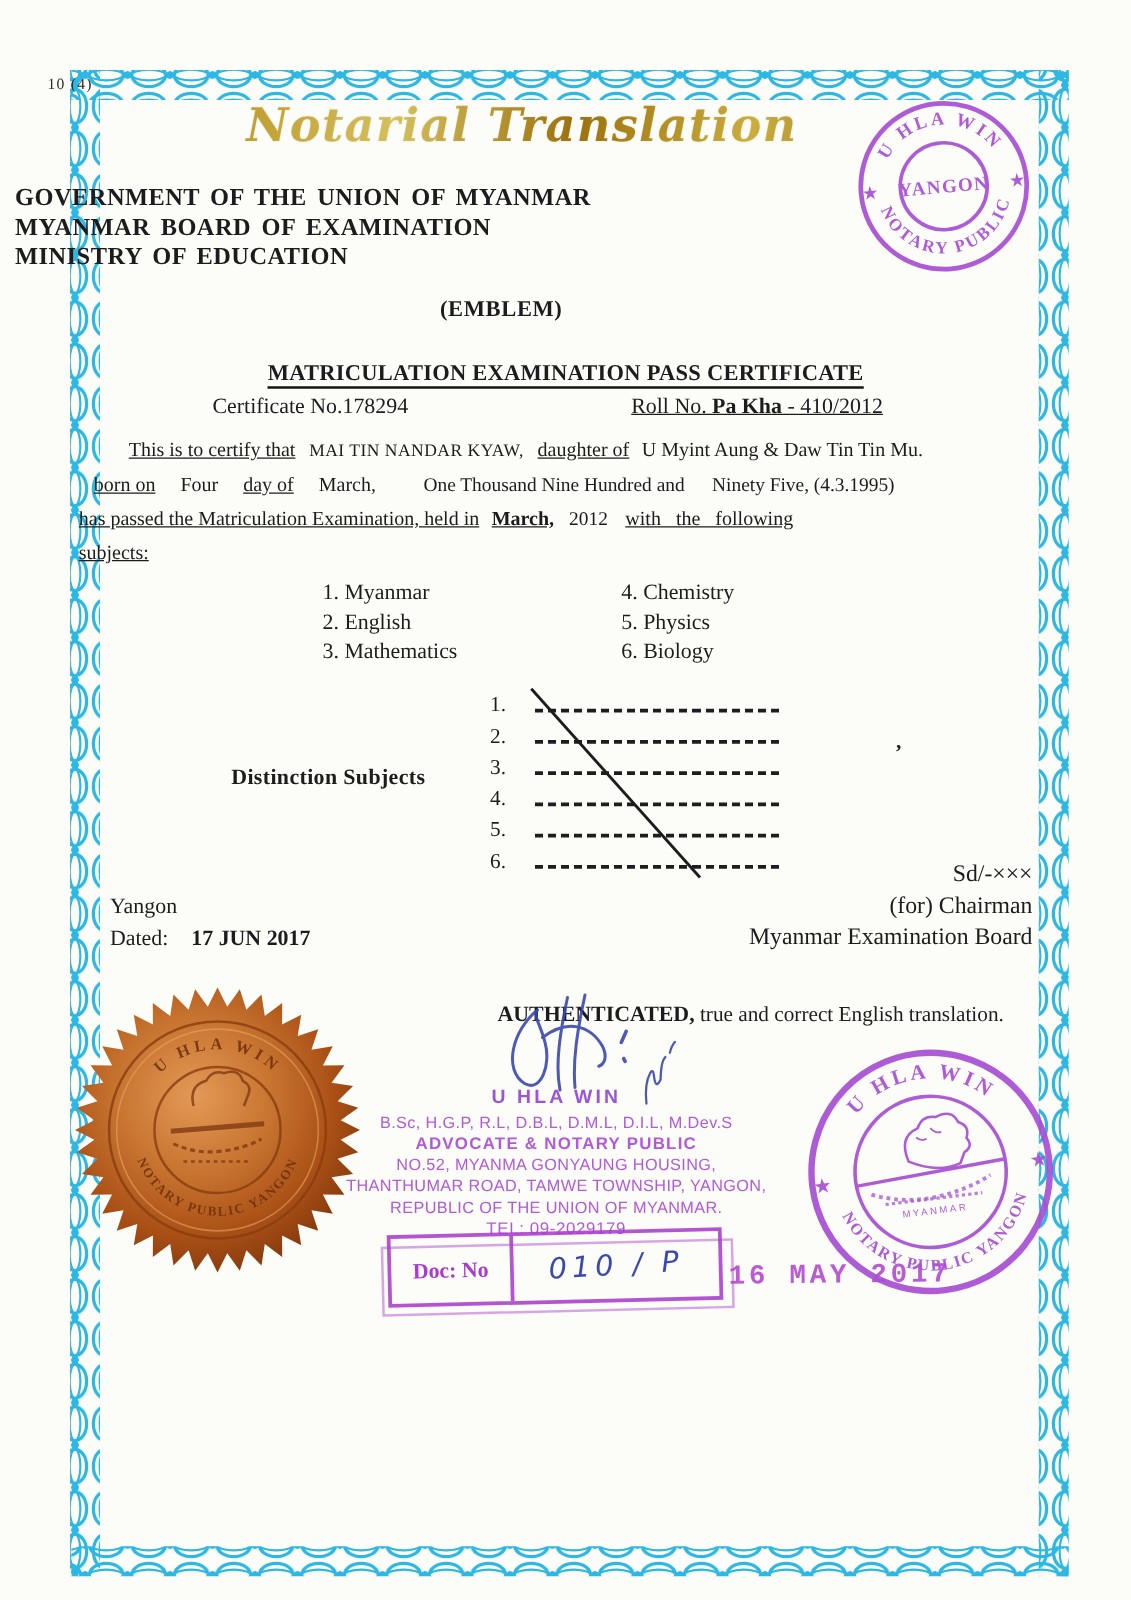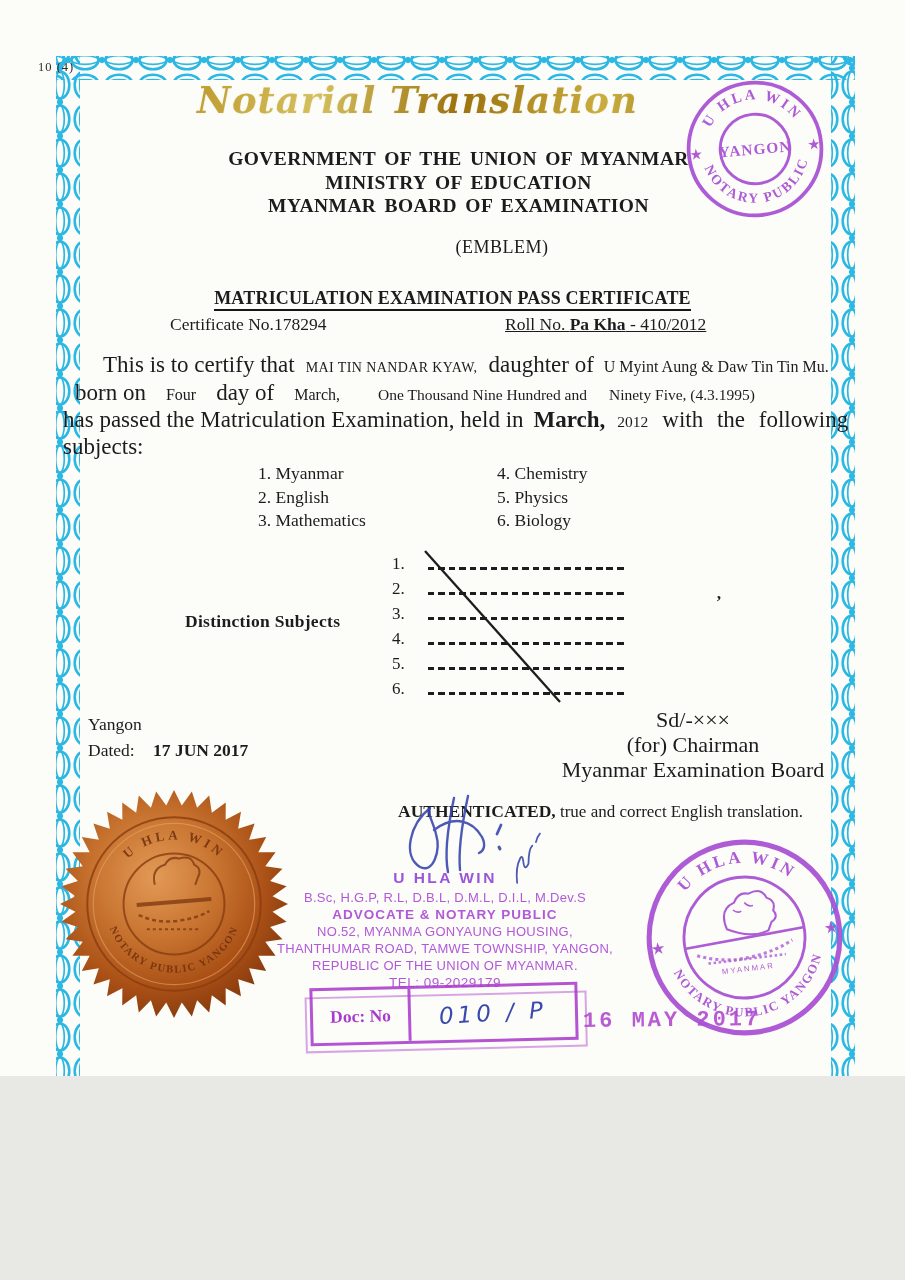--- a/index.html
+++ b/index.html
@@ -1,59 +1,59 @@
 <!DOCTYPE html>
 <html><head>
 <meta charset="utf-8">
 <style>
   html,body{margin:0;padding:0;background:#e8e8e4;}
   .page{
-    position:relative;width:905px;height:1076px;margin:0 auto;
+    position:relative;width:905px;height:1280px;margin:0 auto;
     background:#fcfcf8;overflow:hidden;
     font-family:"Liberation Serif","DejaVu Serif",serif;color:#1c1c1e;
   }
   .abs{position:absolute;}
   svg{display:block;}
 
   
   .border-svg{position:absolute;left:0;top:0;pointer-events:none;}
 
   
   .corner-note{left:38px;top:60px;font-size:12.5px;color:#2b2b2b;letter-spacing:1px;}
   .title{
     left:0;right:70px;top:78px;text-align:center;
     font-family:"DejaVu Serif","Liberation Serif",serif;
     font-style:italic;font-weight:bold;font-size:37px;letter-spacing:1px;
     background:linear-gradient(100deg,#8a6d1a 0%,#d4af37 22%,#f3e07a 38%,#a87a10 55%,#e6c84f 72%,#8f701c 90%);
     -webkit-background-clip:text;background-clip:text;
     -webkit-text-fill-color:transparent;color:#c9a227;
     text-shadow:0 0 1px rgba(120,90,10,.25);
   }
-  .header-block{left:0;right:0;top:147px;text-align:center;font-weight:bold;font-size:19.5px;line-height:23.5px;letter-spacing:.4px;word-spacing:3px;margin-left:12px;}
-  .emblem{left:352px;top:237px;width:300px;text-align:center;font-weight:normal;font-size:18px;letter-spacing:.5px;}
+  .header-block{left:0;right:0;top:147px;text-align:left;font-weight:bold;font-size:19.5px;line-height:23.5px;letter-spacing:.4px;word-spacing:3px;margin-left:12px;}
+  .emblem{left:352px;top:237px;width:300px;font-weight:bold;font-size:18px;letter-spacing:.5px;}
   .photo-note{left:652px;top:229px;font-size:16.5px;line-height:24px;}
   .heading{left:0;right:0;top:288px;text-align:center;font-weight:bold;font-size:18px;letter-spacing:.2px;}
   .heading span{border-bottom:2.2px solid #15151a;padding-bottom:1px;margin-top:24px;}
   .certno{left:170px;top:314px;font-size:17.5px;}
   .rollno{left:505px;top:314px;font-size:17.5px;text-decoration:underline;}
   .b{font-weight:bold;}
   .bodyline{white-space:nowrap;}
-  .s17{font-size:23px;}
+  .s17{font-size:16px;text-decoration:underline;}
   .s16{font-size:16px;}
   .s15{font-size:15.5px;}
   .s14{font-size:14px;letter-spacing:.4px;margin-top:36px;}
   .subjects{top:462px;font-size:17.5px;line-height:23.5px;}
   .dist-label{left:185px;top:611px;font-size:17.5px;font-weight:bold;letter-spacing:.3px;}
   .dist-row{left:392px;width:232px;display:flex;}
   .dist-num{width:22px;font-size:17px;text-align:left;}
   .dist-dash{flex:1;height:2.6px;margin-top:13px;margin-left:14px;
     background:repeating-linear-gradient(90deg,#1d1d20 0 6.5px,transparent 6.5px 10.5px);}
   .place{left:88px;top:714px;font-size:17.5px;}
   .dated{left:88px;top:740px;font-size:17.5px;}
-  .sig-block{left:560px;top:707px;width:266px;text-align:center;font-size:22px;line-height:25px;}
+  .sig-block{left:560px;top:687px;width:266px;text-align:right;font-size:19px;line-height:25px;}
   .auth-line{left:398px;top:801px;font-size:17px;}
   .stray{left:716px;top:592px;font-size:17px;font-weight:bold;}
 
   
   .notary-block{left:120px;top:869px;width:650px;text-align:center;
     font-family:"Liberation Sans","DejaVu Sans",sans-serif;color:#b259da;line-height:17px;}
   .n-name{font-size:15.5px;font-weight:bold;letter-spacing:2.5px;color:#9a55d8;margin-bottom:3px;}
   .n-qual{font-size:13px;letter-spacing:.3px;}
   .n-title{font-size:13.5px;font-weight:bold;letter-spacing:1px;}
   .n-addr{font-size:13px;letter-spacing:.3px;}
@@ -97,22 +97,22 @@
     <rect x="56" y="56" width="24" height="1205" fill="url(#chainV)"></rect>
     <rect x="831" y="56" width="24" height="1205" fill="url(#chainV)"></rect>
   </svg>
 
   <div class="abs corner-note">10 (4)</div>
 
   <div class="abs title">Notarial Translation</div>
 
   <div class="abs header-block">
     <div>GOVERNMENT OF THE UNION OF MYANMAR</div>
+    <div>MYANMAR BOARD OF EXAMINATION</div>
     <div>MINISTRY OF EDUCATION</div>
-    <div>MYANMAR BOARD OF EXAMINATION</div>
   </div>
 
   <svg class="abs" style="left:676px;top:70px;transform:rotate(-5deg);opacity:.92;" width="158" height="158" viewBox="0 0 150 150">
     <circle cx="75" cy="75" r="63" fill="none" stroke="#a84fd4" stroke-width="3.6"></circle>
     <circle cx="75" cy="75" r="33" fill="none" stroke="#a84fd4" stroke-width="2.8"></circle>
     <defs>
       <path id="arcTopS" d="M 28 75 A 47 47 0 0 1 122 75"></path>
       <path id="arcBotS" d="M 24 75 A 51 51 0 0 0 126 75"></path>
     </defs>
     <text font-family="Liberation Serif,serif" font-size="14" font-weight="bold" fill="#a84fd4" letter-spacing="2.5">

